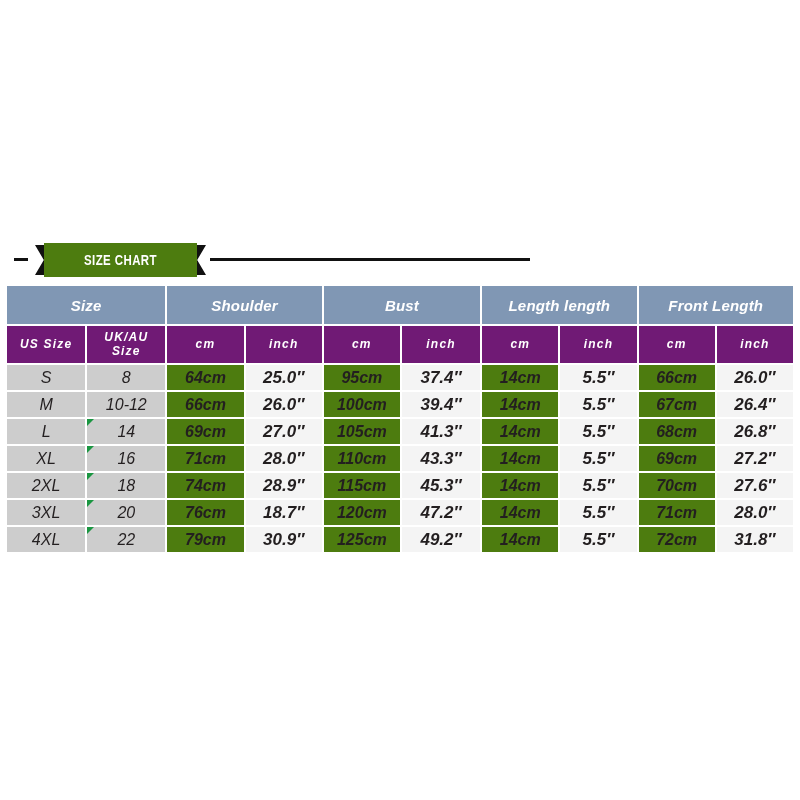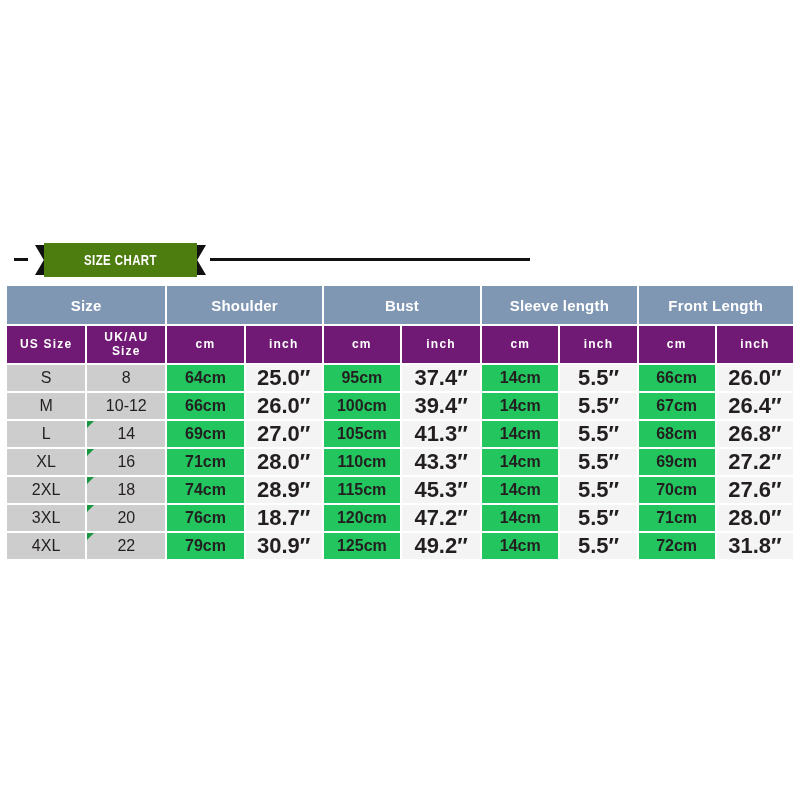--- a/index.html
+++ b/index.html
@@ -80,20 +80,21 @@
 
   
   #size-table {
     position: absolute;
     left: 5px;
     top: 284px;
     width: 790px;
     border-collapse: separate;
     border-spacing: 2px;
     table-layout: fixed;
+    font-style: italic;
   }
   #size-table th,
   #size-table td {
     padding: 0;
     margin: 0;
     text-align: center;
     vertical-align: middle;
     font-family: "Liberation Sans", sans-serif;
   }
   
@@ -124,31 +125,31 @@
     font-size: 16px;
   }
   .c-ukau {
     background: #cdcdcd;
     color: #231f20;
     height: 25px;
     font-size: 16px;
     position: relative;
   }
   .c-cm {
-    background: #22c55e;
+    background: #4d7c0f;
     color: #231f20;
     height: 25px;
     font-size: 16px;
     font-weight: 600;
   }
   .c-inch {
     background: #f4f4f4;
     color: #231f20;
     height: 25px;
-    font-size: 22px;
+    font-size: 17px;
     font-weight: 600;
   }
   
   .note-marker {
     position: absolute;
     left: 0;
     top: 0;
     width: 0;
     height: 0;
     border-top: 7px solid #1a9641;
@@ -179,21 +180,21 @@
     <col style="width:76px">
     <col style="width:76px">
     <col style="width:76px">
     <col style="width:76px">
   </colgroup>
   <thead>
     <tr>
       <th class="hgroup" colspan="2">Size</th>
       <th class="hgroup" colspan="2">Shoulder</th>
       <th class="hgroup" colspan="2">Bust</th>
-      <th class="hgroup" colspan="2">Sleeve length</th>
+      <th class="hgroup" colspan="2">Length length</th>
       <th class="hgroup" colspan="2">Front Length</th>
     </tr>
     <tr>
       <th class="hsub">US Size</th>
       <th class="hsub">UK/AU<br>Size</th>
       <th class="hsub">cm</th>
       <th class="hsub">inch</th>
       <th class="hsub">cm</th>
       <th class="hsub">inch</th>
       <th class="hsub">cm</th>

